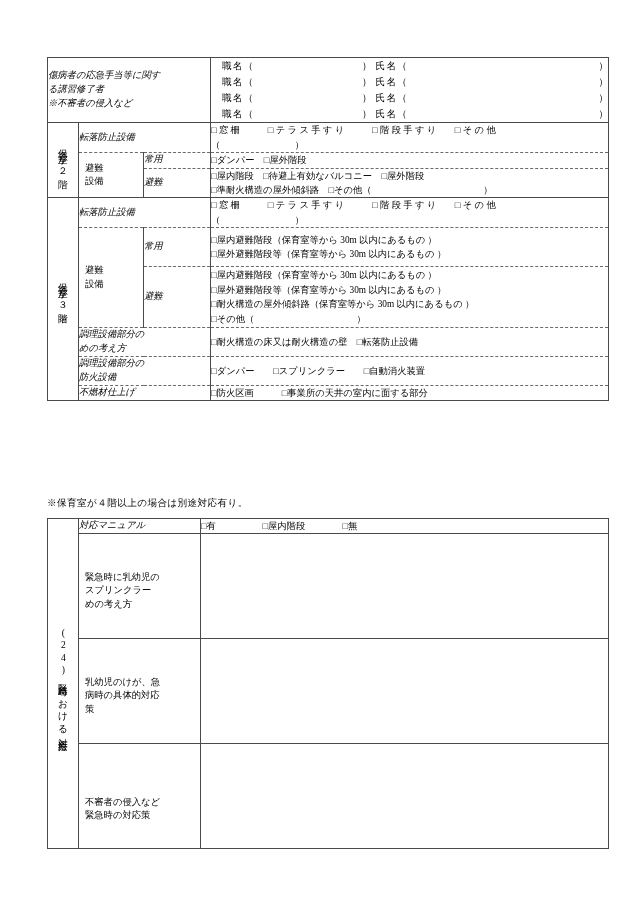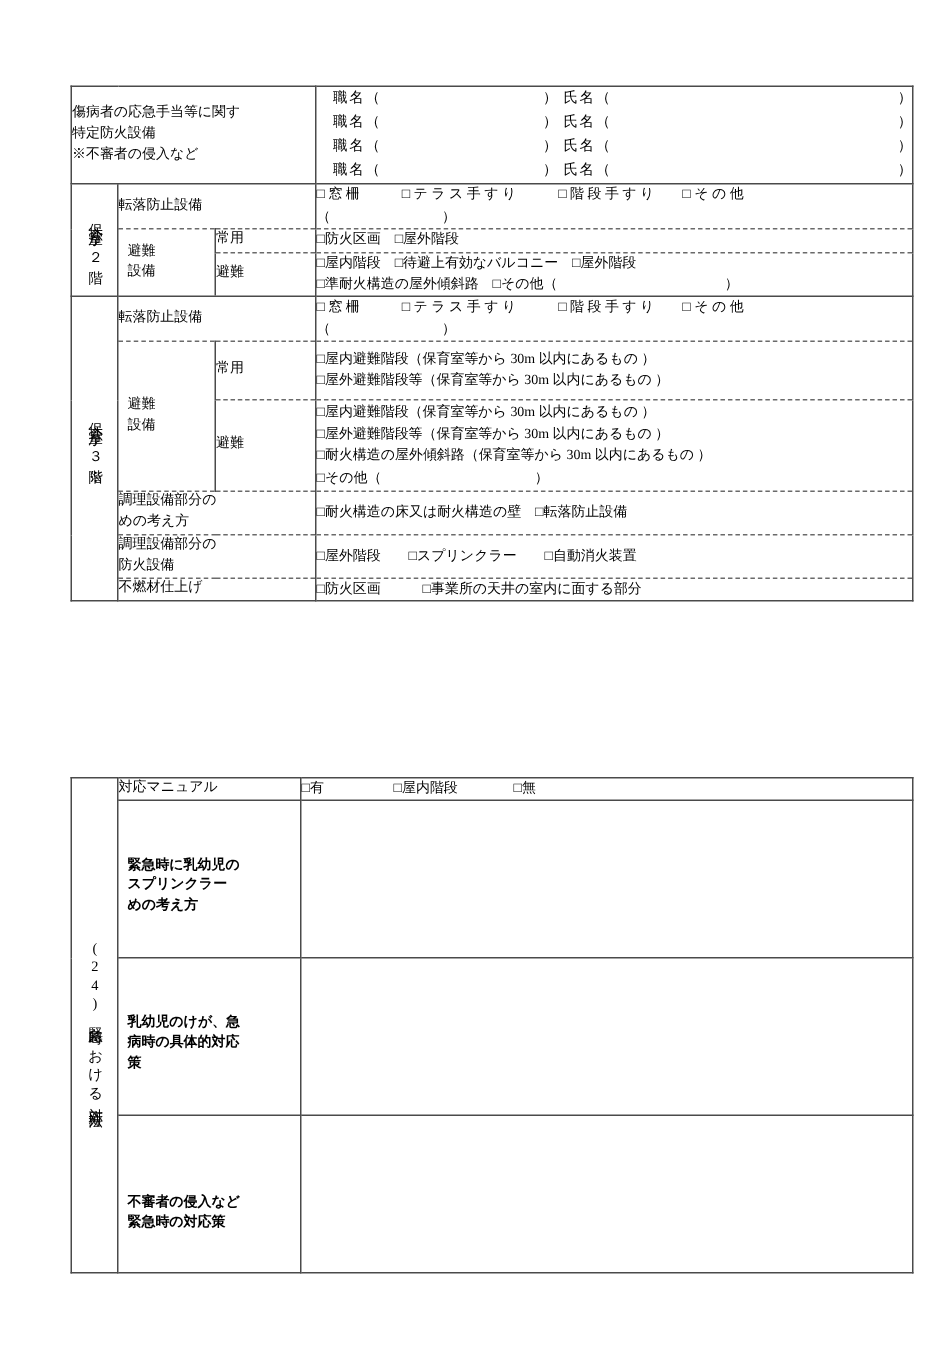--- a/index.html
+++ b/index.html
@@ -61,20 +61,21 @@
   #table-upper {
     position: absolute;
     left: 47px;
     top: 57px;
     width: 561px;
   }
   .rowlabel {
     font-size: 9.3px;
     padding: 3px 4px 3px 6px;
     line-height: 1.5;
+    font-style: italic;
   }
   .opts {
     font-size: 9.3px;
     padding: 4px 4px 4px 8px;
     line-height: 1.55;
   }
   .nm { white-space: nowrap; }
   .nt-wrap { padding: 3px 0 3px 0; }
   .nt-line {
     display: flex;
@@ -97,40 +98,40 @@
   }
 
   
   #table-lower {
     position: absolute;
     left: 47px;
     top: 518px;
     width: 561px;
   }
   .bigcell { height: 104px; vertical-align: top; }
-  .bigcell .cellpad { padding-top: 12px; font-weight: bold; }
+  .bigcell .cellpad { padding-top: 12px; }
 </style>
 </head>
 <body>
 
 <div class="page">
 
   <table class="form" id="table-upper">
     <colgroup>
       <col style="width:31px">
       <col style="width:65px">
       <col style="width:67px">
       <col style="width:398px">
     </colgroup>
     <tbody>
 
       <tr>
         <td colspan="3" class="rowlabel">
           <div>傷病者の応急手当等に関す</div>
-          <div>特定防火設備</div>
+          <div>る講習修了者</div>
           <div>※不審者の侵入など</div>
         </td>
         <td class="nt-wrap">
           <div class="nt-line">
             <span class="p1"><span class="k">職名</span><span>（</span></span>
             <span>）</span>
             <span class="k" style="margin-left:4px">氏名</span>
             <span class="p2">（</span>
             <span>）</span>
           </div>
@@ -167,21 +168,21 @@
           <div class="nm">□ 窓 柵　　　□ テ ラ ス 手 す り　　　□ 階 段 手 す り　　□ そ の 他</div>
           <div class="nm">（　　　　　　　　）</div>
         </td>
       </tr>
       <tr>
         <td rowspan="2" class="vcell dashed-t dashed-r" style="padding-left:6px">
           <div style="text-align:left;line-height:1.45;">避難<br>設備</div>
         </td>
         <td class="rowlabel dashed-b dashed-t">常用</td>
         <td class="opts dashed-b dashed-t">
-          <div class="nm">□防火区画　□屋外階段</div>
+          <div class="nm">□ダンパー　□屋外階段</div>
         </td>
       </tr>
       <tr>
         <td class="rowlabel dashed-t">避難</td>
         <td class="opts dashed-t">
           <div class="nm">□屋内階段　□待避上有効なバルコニー　□屋外階段</div>
           <div class="nm">□準耐火構造の屋外傾斜路　□その他（　　　　　　　　　　　　）</div>
         </td>
       </tr>
 
@@ -222,33 +223,34 @@
         <td class="opts dashed-t dashed-b">
           <div class="nm">□耐火構造の床又は耐火構造の壁　□転落防止設備</div>
         </td>
       </tr>
       <tr>
         <td colspan="2" class="rowlabel dashed-t dashed-b">
           <div>調理設備部分の</div>
           <div>防火設備</div>
         </td>
         <td class="opts dashed-t dashed-b">
-          <div class="nm">□屋外階段　　□スプリンクラー　　□自動消火装置</div>
+          <div class="nm">□ダンパー　　□スプリンクラー　　□自動消火装置</div>
         </td>
       </tr>
       <tr>
         <td colspan="2" class="rowlabel dashed-t">不燃材仕上げ</td>
         <td class="opts dashed-t">
           <div class="nm">□防火区画　　　□事業所の天井の室内に面する部分</div>
         </td>
       </tr>
 
     </tbody>
   </table>
 
+  <div id="note-4f">※保育室が４階以上の場合は別途対応有り。</div>
 
   <table class="form" id="table-lower">
     <colgroup>
       <col style="width:31px">
       <col style="width:122px">
       <col style="width:408px">
     </colgroup>
     <tbody>
       <tr>
         <td rowspan="4" class="vcell">

